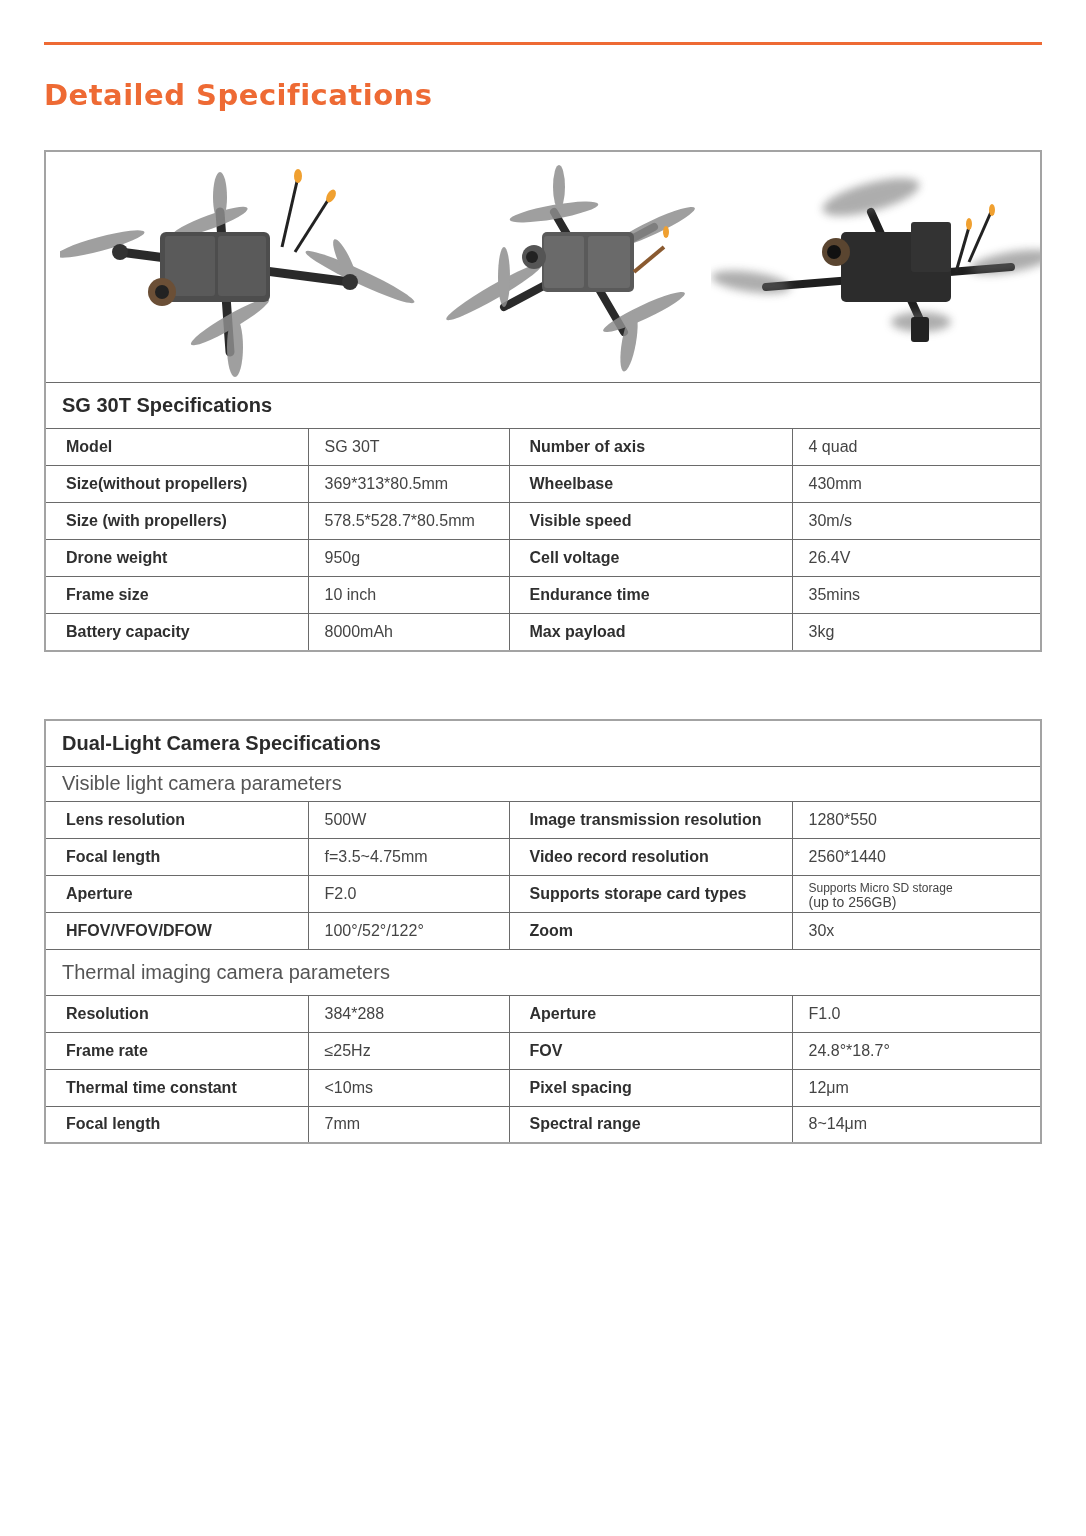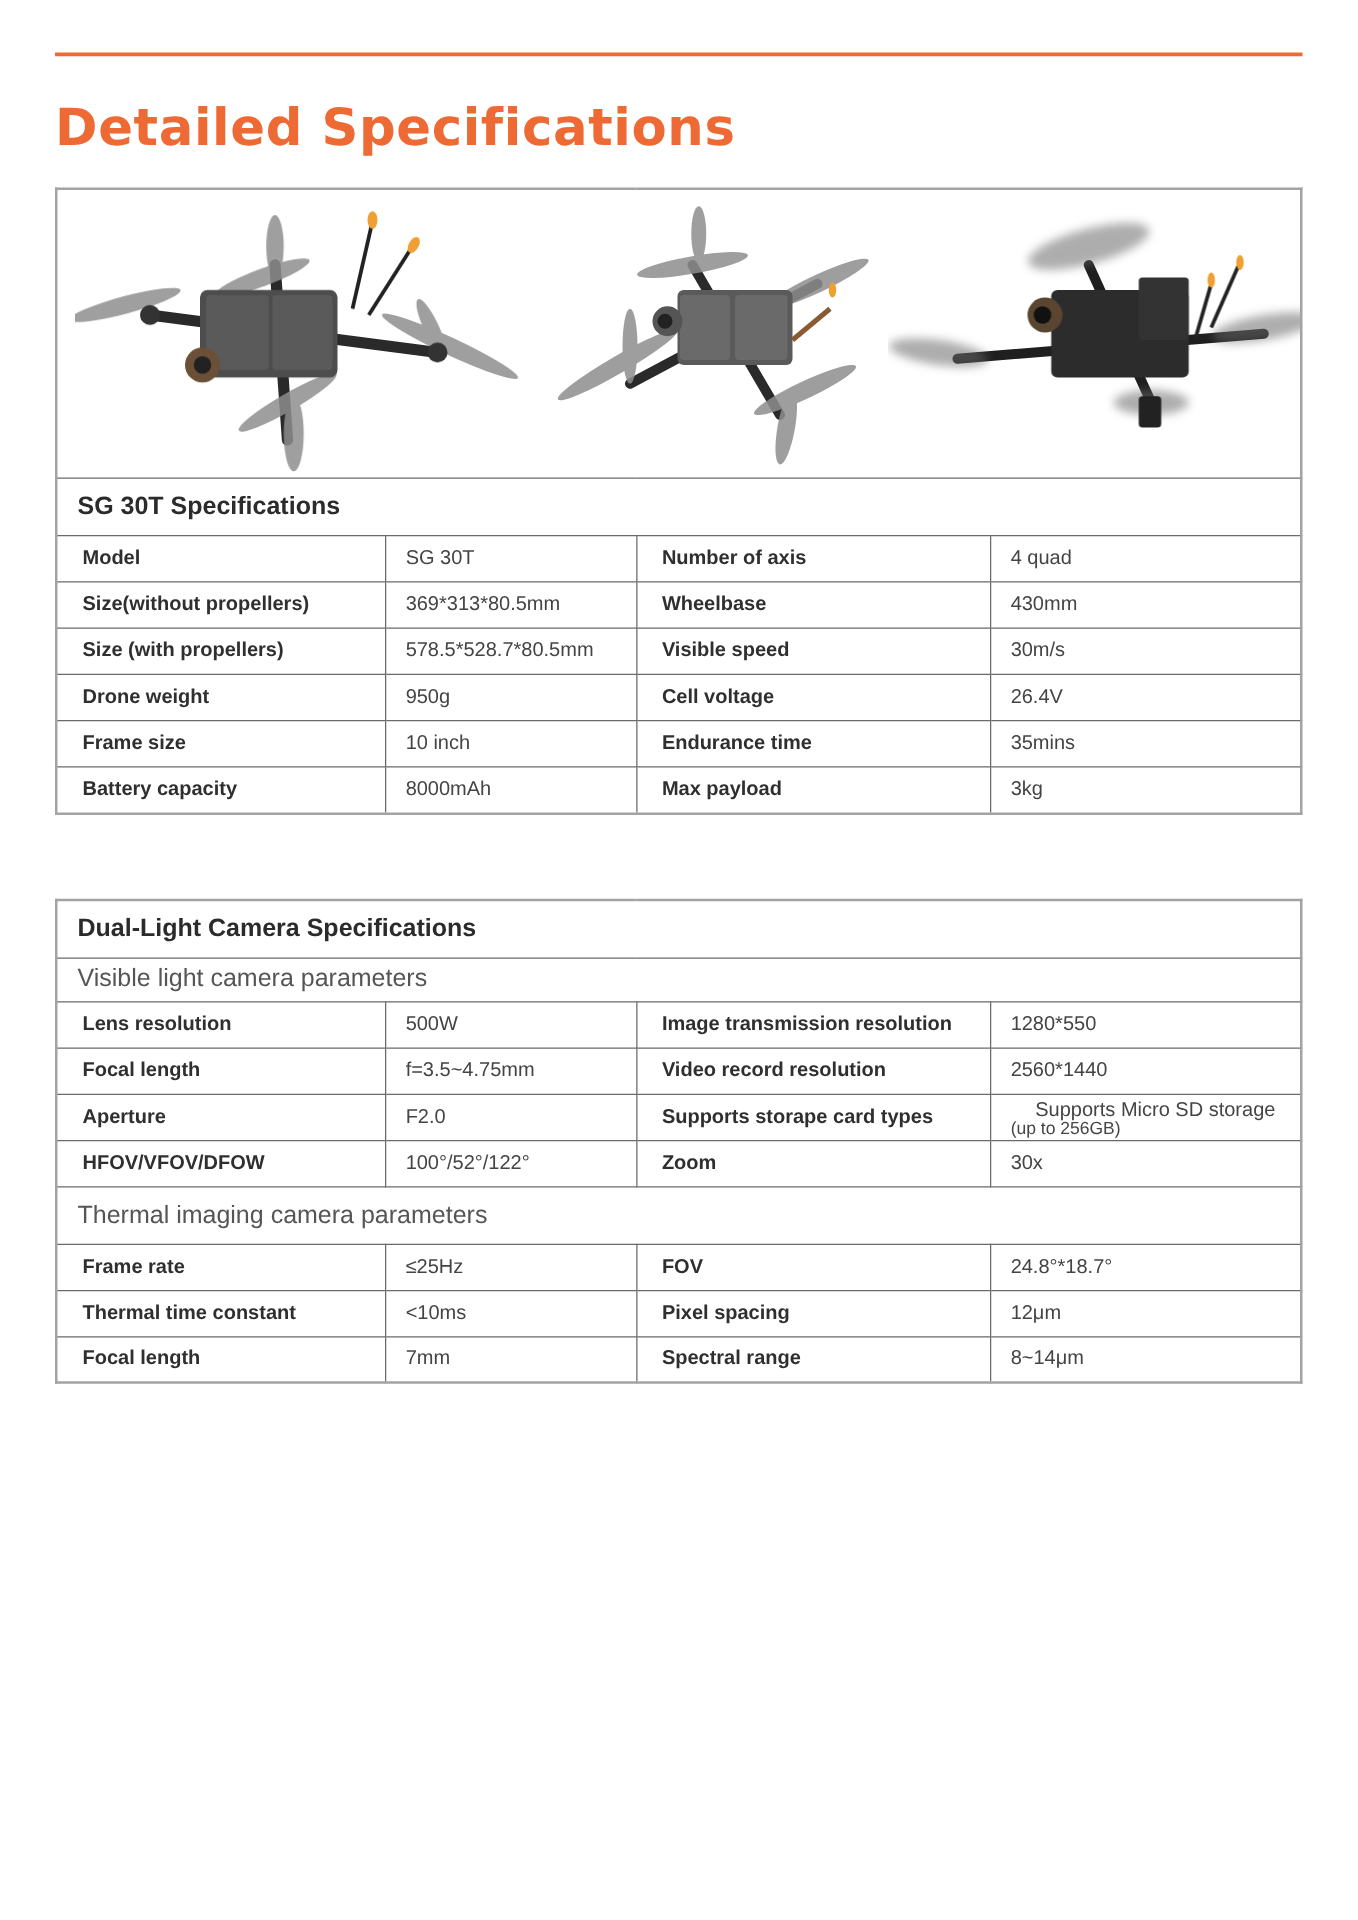--- a/index.html
+++ b/index.html
@@ -1,31 +1,31 @@
 <!DOCTYPE html>
 <html><head>
   <meta charset="utf-8">
   <style>
     * { box-sizing: border-box; margin: 0; padding: 0; }
     html, body { width: 1086px; height: 1536px; background: #ffffff; }
     body { position: relative; font-family: "Liberation Sans", "DejaVu Sans", sans-serif; color: #2b2b2b; }
 
     .top-rule { position: absolute; left: 44px; top: 42px; width: 998px; height: 3px; background: #ee6a34; }
-    .page-title { position: absolute; left: 44px; top: 78px; font-size: 41px; font-weight: bold; color: #ee6a34; letter-spacing: 0.5px; font-family: "DejaVu Sans", sans-serif; }
+    .page-title { position: absolute; left: 44px; top: 78px; font-size: 29px; font-weight: bold; color: #ee6a34; letter-spacing: 0.5px; font-family: "DejaVu Sans", sans-serif; }
 
     .spec-table { position: absolute; left: 44px; width: 996px; border: 2px solid #a3a3a3; border-collapse: collapse; table-layout: fixed; }
     .spec-table td { border: 1.5px solid #6a6a6a; font-size: 16px; padding: 0 0 0 16px; height: 37px; vertical-align: middle; white-space: nowrap; overflow: hidden; }
     .spec-table td.lbl { font-weight: bold; color: #2f2f2f; padding-left: 20px; }
     .spec-table td.val { color: #444; font-weight: normal; }
     .spec-table td.section-title { font-size: 20px; font-weight: bold; color: #2b2b2b; height: 46px; }
     .spec-table td.sub-title { font-size: 20px; color: #555; height: 35px; }
     .spec-table td.sub-title.tall { height: 46px; }
     .spec-table td.img-cell { height: 230px; padding: 0; }
 
-    .val-main { display: block; line-height: 17px; font-size: 16px; text-align: center; }
+    .val-main { display: block; line-height: 17px; font-size: 12px; }
     .val-note { display: block; line-height: 11px; font-size: 14px; color: #444; }
 
     #t1 { top: 150px; }
     #t2 { top: 719px; }
 
     .drone-strip { position: relative; width: 100%; height: 230px; }
     .drone { position: absolute; top: 0; height: 230px; }
   </style>
 </head>
 <body>
@@ -204,20 +204,26 @@
   <tr>
     <td class="lbl">HFOV/VFOV/DFOW</td>
     <td class="val">100°/52°/122°</td>
     <td class="lbl">Zoom</td>
     <td class="val">30x</td>
   </tr>
   <tr>
     <td class="sub-title tall" colspan="4">Thermal imaging camera parameters</td>
   </tr>
   <tr>
+    <td class="lbl">Resolution</td>
+    <td class="val">384*288</td>
+    <td class="lbl">Aperture</td>
+    <td class="val">F1.0</td>
+  </tr>
+  <tr>
     <td class="lbl">Frame rate</td>
     <td class="val">≤25Hz</td>
     <td class="lbl">FOV</td>
     <td class="val">24.8°*18.7°</td>
   </tr>
   <tr>
     <td class="lbl">Thermal time constant</td>
     <td class="val">&lt;10ms</td>
     <td class="lbl">Pixel spacing</td>
     <td class="val">12μm</td>

